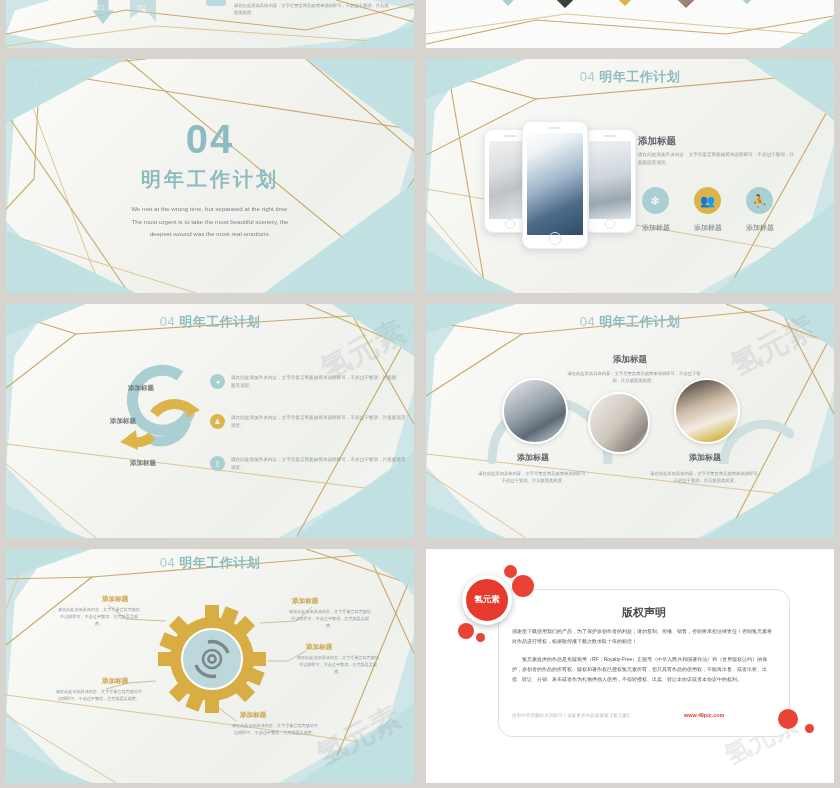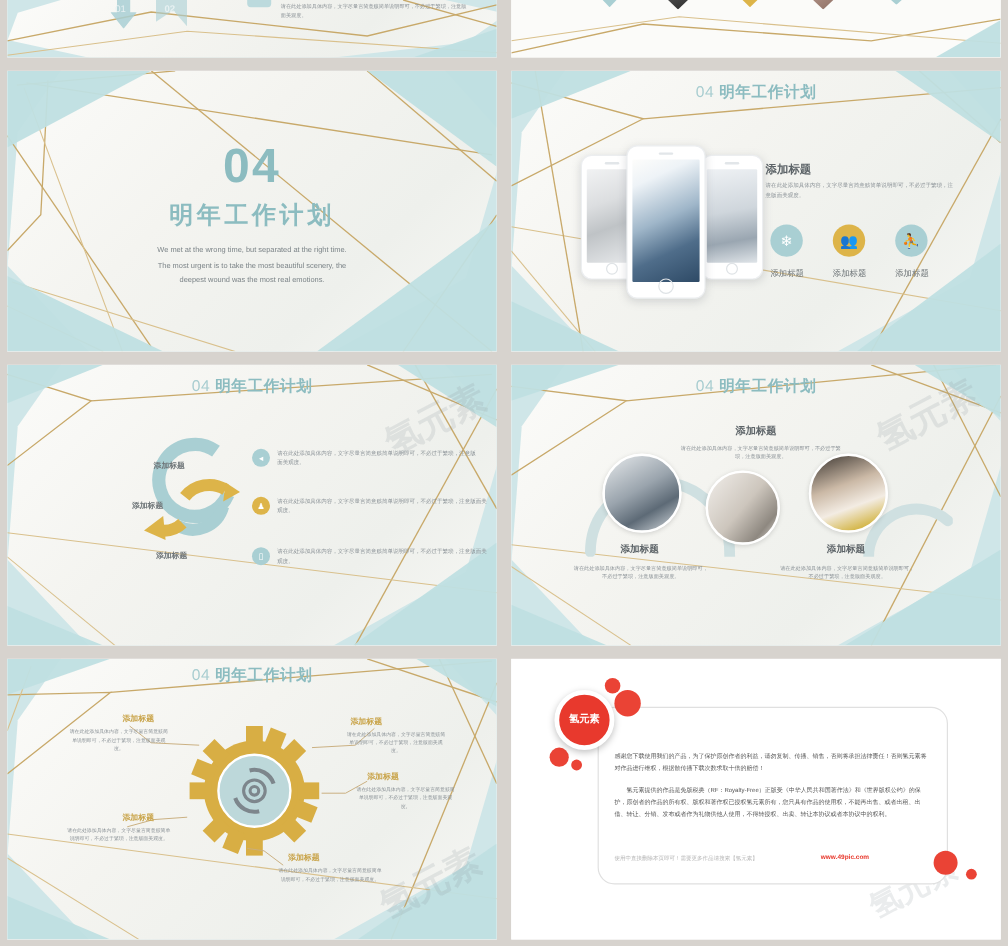--- a/index.html
+++ b/index.html
@@ -393,19 +393,20 @@
     <div class="dot" style="left:78px;top:16px;width:13px;height:13px;"></div>
     <div class="dot" style="left:86px;top:26px;width:22px;height:22px;"></div>
     <div class="dot" style="left:32px;top:74px;width:16px;height:16px;"></div>
     <div class="dot" style="left:50px;top:84px;width:9px;height:9px;"></div>
     <div class="logo" style="left:36px;top:26px;width:42px;height:42px;font-size:8.5px;">
       <span>氢元素</span>
     </div>
     <div class="dot" style="right:36px;bottom:54px;width:20px;height:20px;"></div>
     <div class="dot" style="right:20px;bottom:50px;width:9px;height:9px;"></div>
 
+    <div class="cp-t" style="position:absolute;left:72px;right:44px;top:56px;font-size:11px;">版权声明</div>
     <div class="cp-p" style="position:absolute;left:86px;right:58px;top:78px;font-size:5px;">感谢您下载使用我们的产品，为了保护原创作者的利益，请勿复制、传播、销售，否则将承担法律责任！否则氢元素将对作品进行维权，根据散传播下载次数求取十倍的赔偿！</div>
     <div class="cp-p" style="position:absolute;left:86px;right:58px;top:106px;font-size:5px;text-indent:10px;">氢元素提供的作品是免版税类（RF：Royalty-Free）正版受《中华人民共和国著作法》和《世界版权公约》的保护，原创者的作品的所有权、版权和著作权已授权氢元素所有，您只具有作品的使用权，不能再出售、或者出租、出借、转让、分销、发布或者作为礼物供他人使用，不得转授权、出卖、转让本协议或者本协议中的权利。</div>
     <div class="cp-f" style="position:absolute;left:86px;top:164px;font-size:4.6px;">使用中直接删除本页即可！需要更多作品请搜索【氢元素】</div>
     <div class="cp-url" style="position:absolute;left:258px;top:163px;font-size:5.4px;">www.49pic.com</div>
   </div>
 
 </div>
 
 </body></html>

